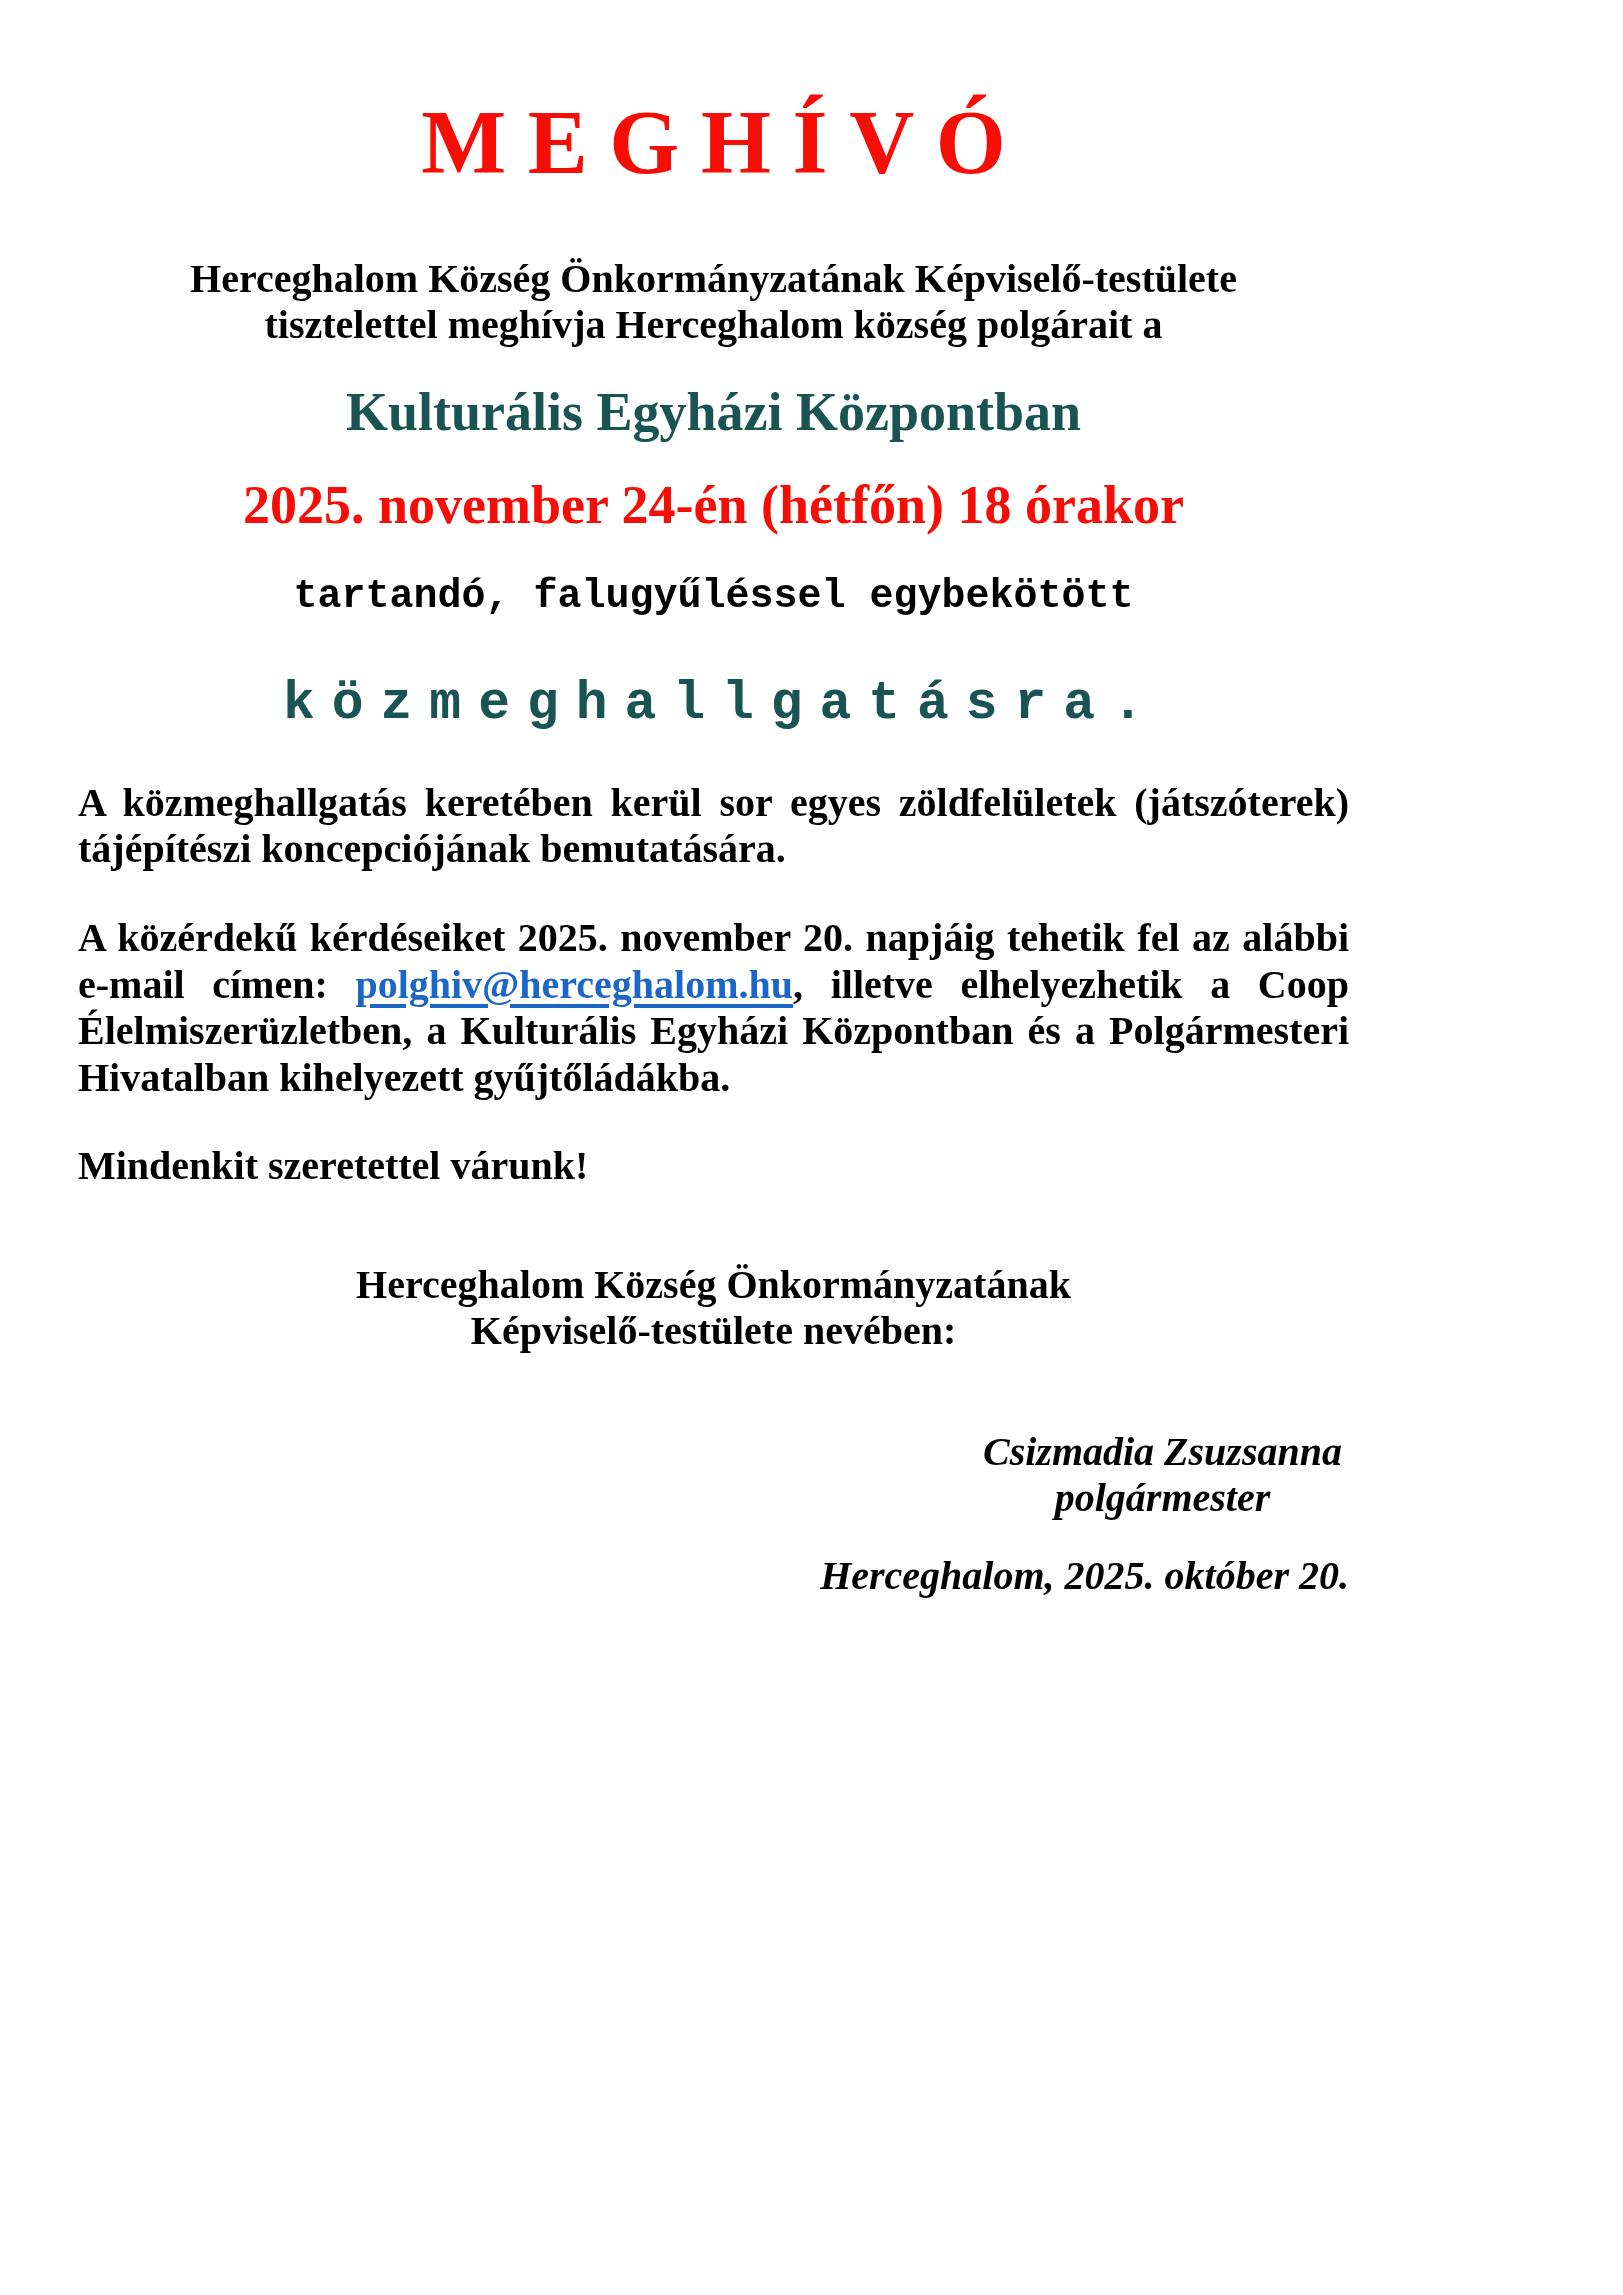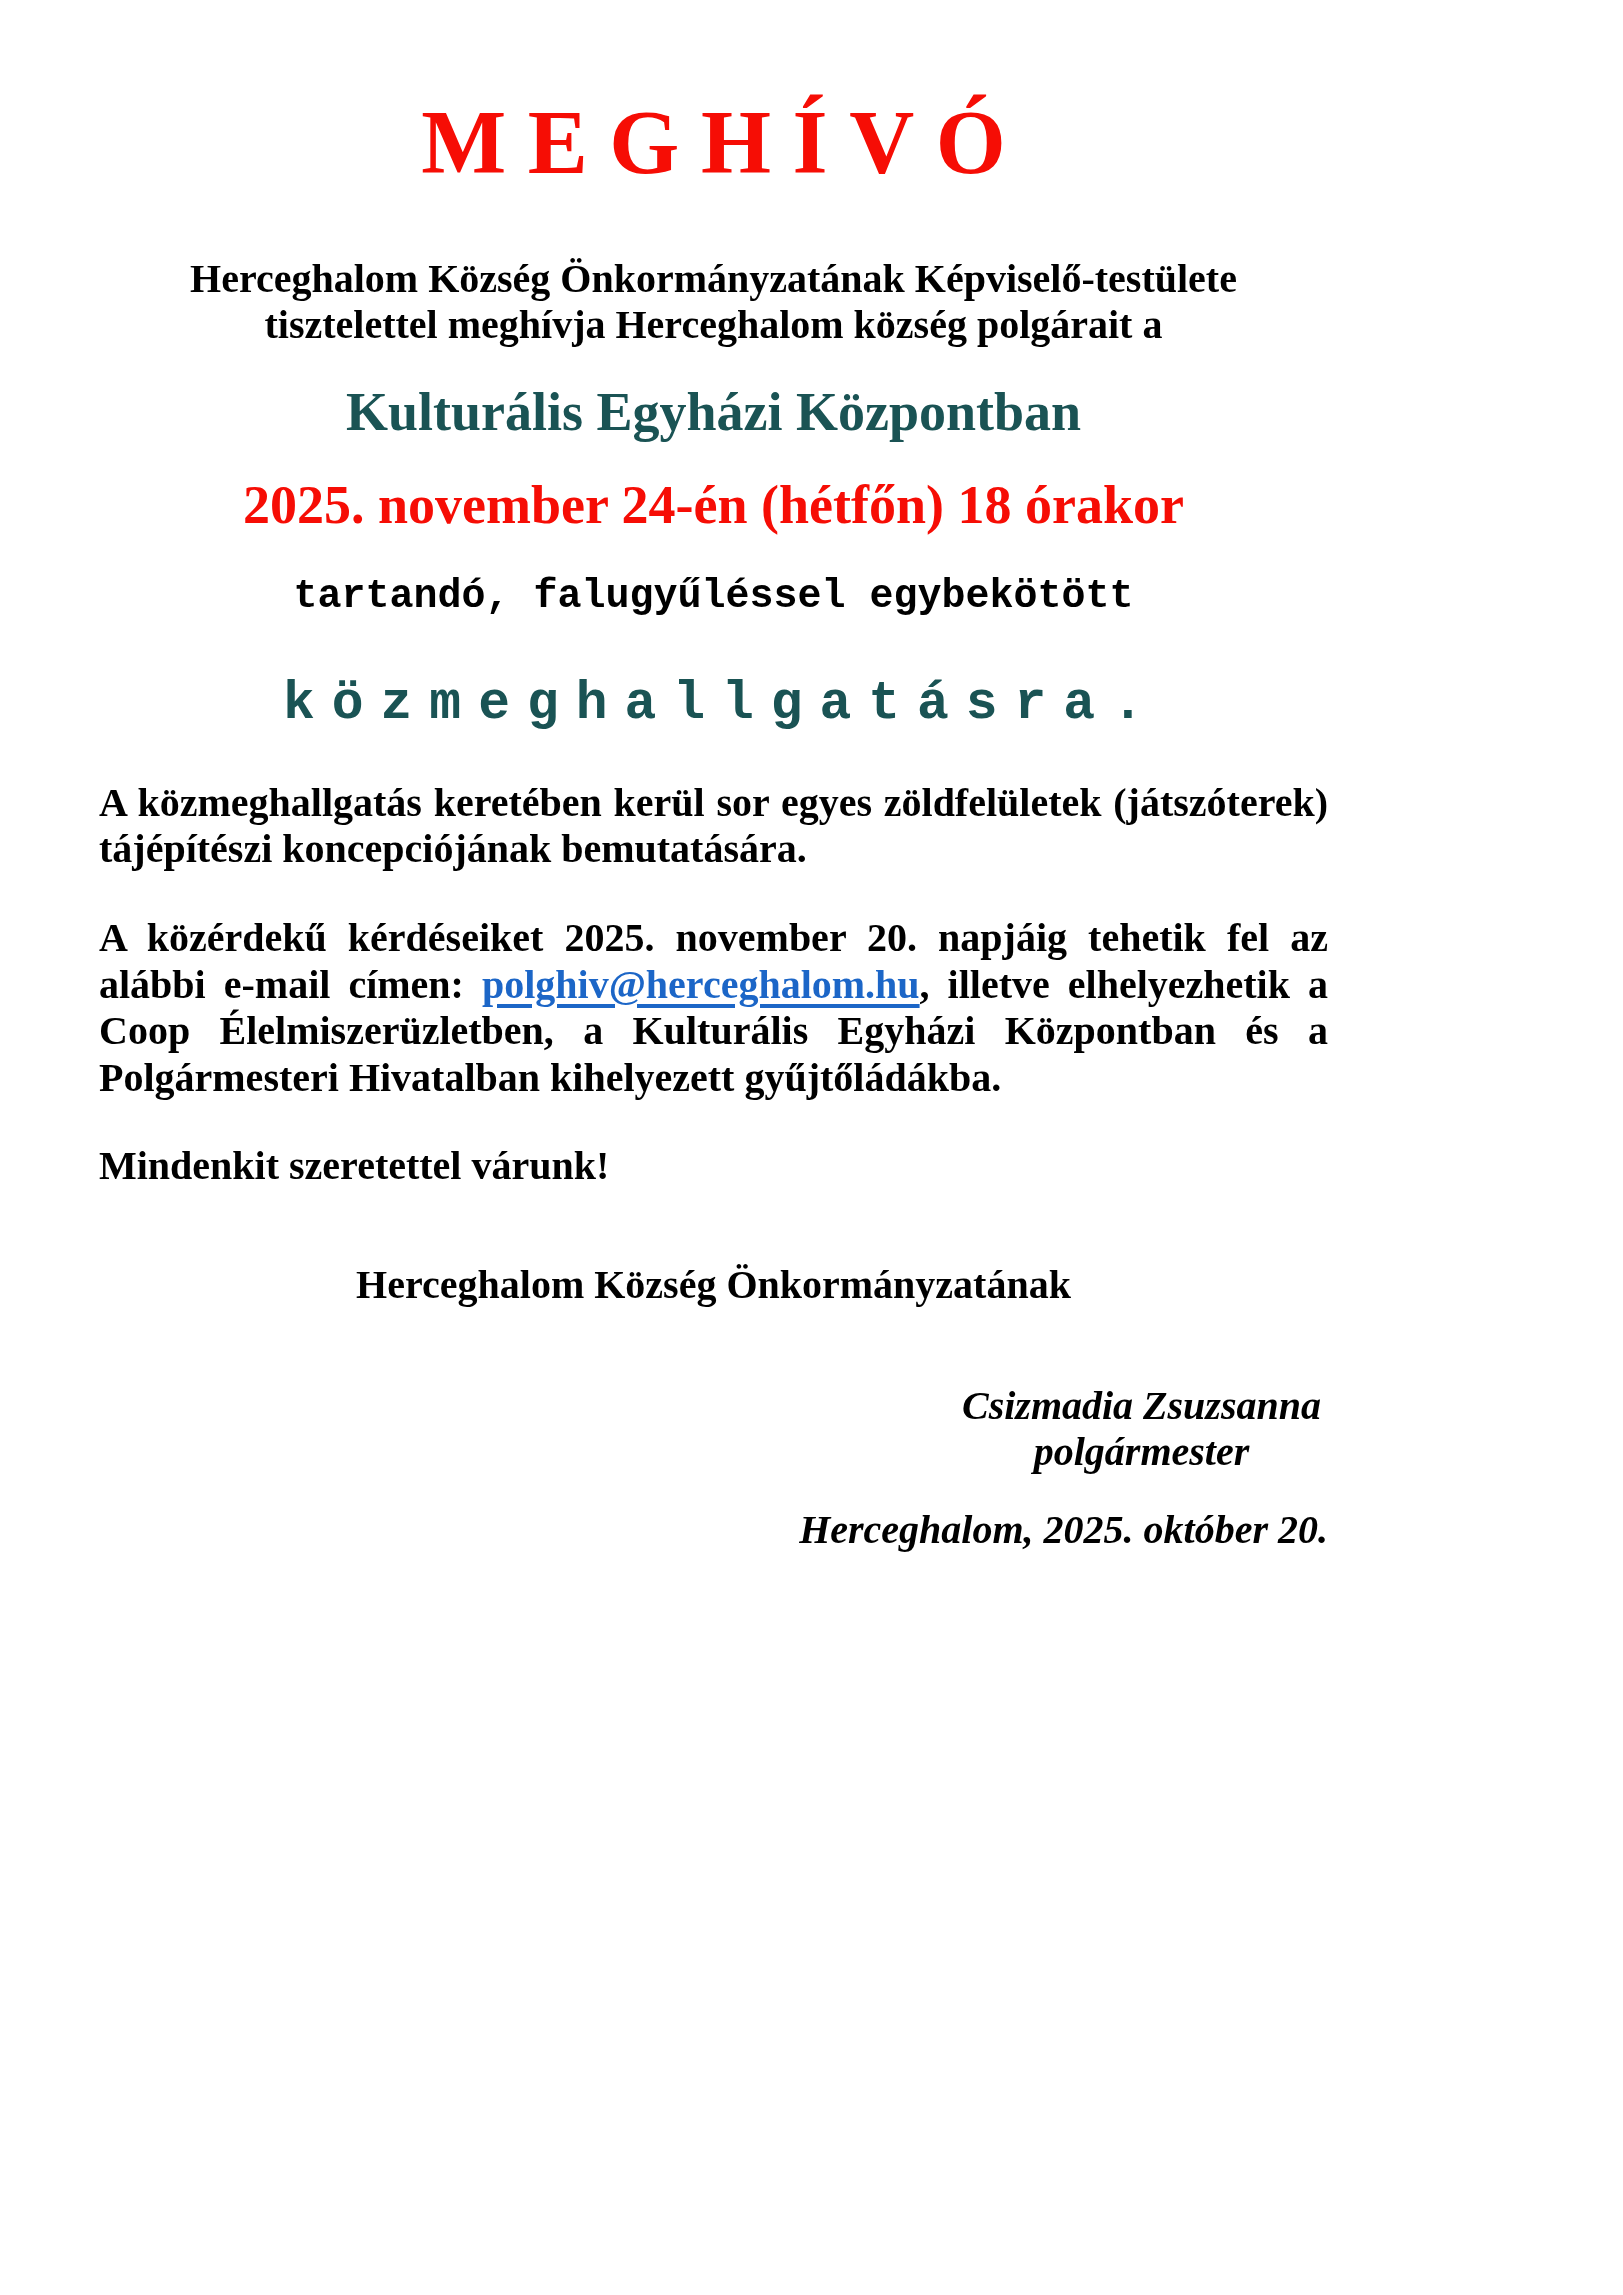--- a/index.html
+++ b/index.html
@@ -10,21 +10,21 @@
   * { margin: 0; padding: 0; box-sizing: border-box; }
   html, body { background: #ffffff; }
   .page {
     position: relative;
     width: 1427px;
     height: 2295px;
     background: #ffffff;
     color: #000000;
     font-family: "Liberation Serif", "DejaVu Serif", serif;
     font-weight: bold;
-    padding: 0 99px;
+    padding: 0 78px;
     overflow: hidden;
   }
   .title {
     margin-top: 87px;
     font-size: 90px;
     line-height: 1.25;
     text-align: center;
     letter-spacing: 0.24em;
     text-indent: 0.24em;
     color: var(--title-red);
@@ -137,20 +137,21 @@
   <p class="body-para">A közmeghallgatás keretében kerül sor egyes zöldfelületek (játszóterek) tájépítészi koncepciójának bemutatására.</p>
 
   <p class="body-para">
     <span>A közérdekű kérdéseiket 2025. november 20. napjáig tehetik fel az alábbi e-mail címen: </span><a class="email-link">polghiv@herceghalom.hu</a><span>, illetve elhelyezhetik a Coop Élelmiszerüzletben, a Kulturális Egyházi Központban és a Polgármesteri Hivatalban kihelyezett gyűjtőládákba.</span>
   </p>
 
   <p class="closing">Mindenkit szeretettel várunk!</p>
 
   <div class="sig-org">
     <span>Herceghalom Község Önkormányzatának</span><br>
+    <span>Képviselő-testülete nevében:</span>
   </div>
 
   <div class="signer">
     <div>Csizmadia Zsuzsanna</div>
     <div>polgármester</div>
   </div>
 
   <p class="place-date">Herceghalom, 2025. október 20.</p>
 
 </div>

